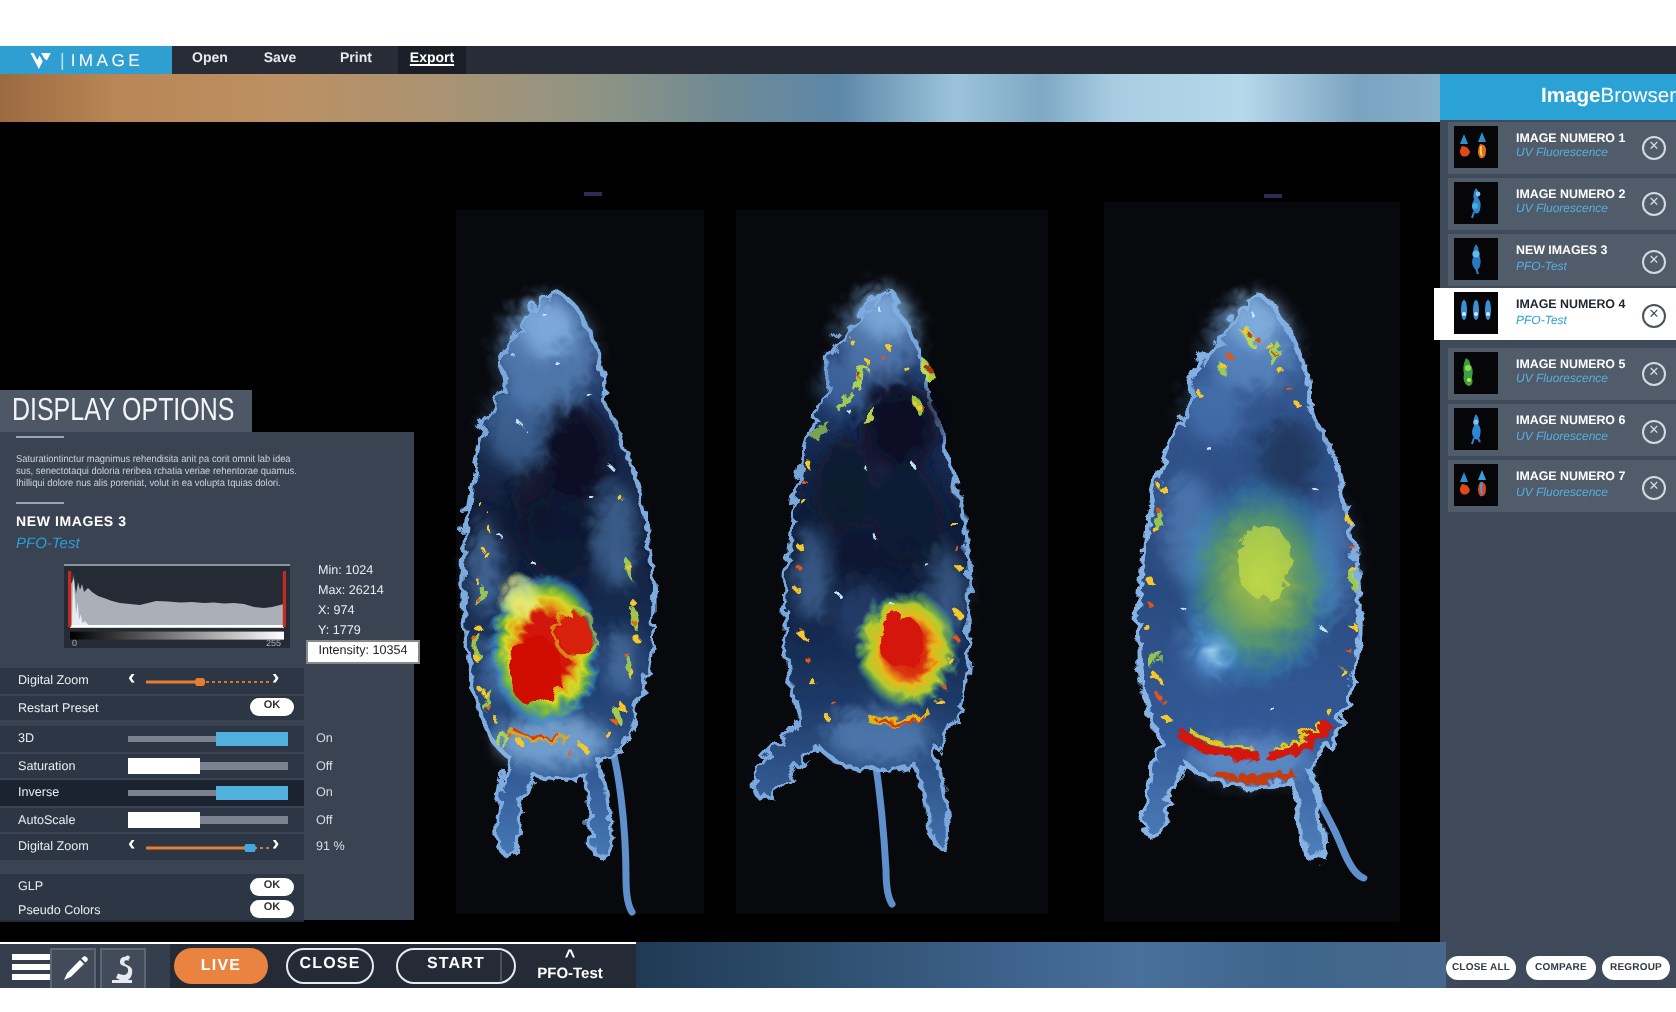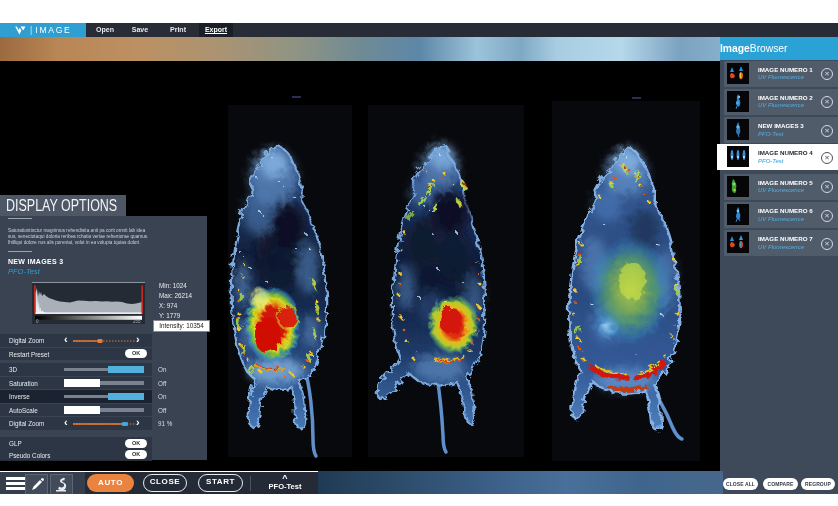--- a/index.html
+++ b/index.html
@@ -21,21 +21,21 @@
     background:linear-gradient(90deg,#9c6a40 0%,#b98655 8%,#bc9062 19%,#ab9372 30%,#8f9484 41%,#6f8a94 50%,#5d87a8 58%,#9cc3da 66%,#7fa8c4 72%,#a8cde2 77%,#b5d8ea 86%,#7ba2c0 94%,#87b0cc 100%);}
   #bgbottom{left:318px;top:471px;width:405px;height:23px;
     background:linear-gradient(90deg,#203a54 0%,#2c4c6a 20%,#3d618a 45%,#49709a 62%,#3f658c 80%,#47688c 100%);}
 
   
   #canvas{left:0;top:61px;width:723px;height:410px;background:#000;}
 
   
   #sidebar{left:720px;top:37px;width:118px;height:469px;background:#3e4959;}
   #ibheader{left:720px;top:37px;width:118px;height:23px;background:#2aa2d6;color:#fff;
-            text-align:left;line-height:23px;font-size:10.3px;}
+            text-align:right;line-height:23px;font-size:10.3px;}
   #ibheader b{font-weight:bold;}
   .item{position:absolute;left:724px;width:114px;height:26px;background:#515c6b;}
   .item .thumb{position:absolute;left:3px;top:2px;width:22px;height:21px;background:#060608;}
   .item .tt{position:absolute;left:34px;top:5px;font-size:6.2px;font-weight:bold;color:#fff;
             letter-spacing:0;white-space:nowrap;}
   .item .st{position:absolute;left:34px;top:13.5px;font-size:6px;font-style:italic;color:#56aede;white-space:nowrap;}
   .item .xc{position:absolute;right:5px;top:7px;width:10px;height:10px;border:1px solid #d5dae0;
             border-radius:50%;color:#d5dae0;font-size:6.5px;line-height:10px;text-align:center;margin-top:0.5px;}
   .item.sel{left:717px;width:121px;background:#fff;}
   .item.sel .tt{left:41px;color:#1c2430;}
@@ -73,21 +73,21 @@
   .okbtn{position:absolute;left:125px;top:1.5px;width:22px;height:9px;background:#fff;border-radius:4.5px;
          font-size:5.5px;font-weight:bold;color:#333;text-align:center;line-height:9px;}
   .chev{position:absolute;top:-1px;font-size:11px;font-weight:bold;color:#fff;}
 
   
   #toolbar{left:0;top:472px;width:318px;height:22px;background:#242b37;}
   .tbtn{position:absolute;top:474px;height:17.5px;border-radius:9px;font-weight:bold;color:#fff;
         text-align:center;font-size:8px;letter-spacing:0.6px;box-sizing:border-box;}
   #blive{left:87px;width:47px;background:#ea8340;line-height:17.5px;}
   #bauto{left:143px;width:44px;border:1.4px solid #e8eaee;line-height:14.5px;}
-  #bstart{left:198px;width:45px;border:1.4px solid #e8eaee;line-height:14.5px;}
+  #bstart{left:198px;width:60px;border:1.4px solid #e8eaee;line-height:14.5px;}
   #pfotest{left:260px;top:482px;width:50px;font-size:7.5px;font-weight:bold;color:#fff;text-align:center;}
   #pfocaret{left:260px;top:473px;width:50px;font-size:9px;font-weight:bold;color:#fff;text-align:center;}
 
   #whitebottom{left:0;top:494px;width:838px;height:12px;background:#fff;}
 </style>
 </head>
 <body>
 <div id="app">
 
   <div class="abs" style="left:0;top:0;width:838px;height:23px;background:#fff;"></div>
@@ -639,21 +639,21 @@
       <path d="M14.7 4.3 L16.7 6.3 L17.8 5.2 Q18.2 4.3 17.4 3.6 Q16.6 2.9 15.8 3.2 Z" fill="#fff"></path>
     </svg>
   </div>
   <div class="abs" style="left:50px;top:473.5px;width:21px;height:19px;background:#414b5a;border:1px solid #5c6674;">
     <svg width="21" height="20" viewBox="0 0 21 20">
       <path d="M12.5 3.5 Q9.5 3 9 5.5 Q8.6 7.5 11 8 Q13.5 8.6 13 10.8 Q12.5 13 9.5 12.3 L8 11.8 L7 14 L9 15 Q14 16.3 15 12 Q15.8 8.6 12.5 7.5 Q10.8 7 11.2 5.8 Q11.6 4.8 13.5 5.4 Z" fill="#e8eaee"></path>
       <path d="M5 16.5 L15 16.5 L15 15 L5 15 Z" fill="#e8eaee"></path>
       <circle cx="12.8" cy="3.8" r="1.1" fill="#e8eaee"></circle>
     </svg>
   </div>
-  <div class="tbtn" id="blive">AUTO</div>
+  <div class="tbtn" id="blive">LIVE</div>
   <div class="tbtn" id="bauto">CLOSE</div>
   <div class="tbtn" id="bstart">START</div>
   <div class="abs" style="left:250px;top:476px;width:1px;height:15px;background:#4a5262;"></div>
   <div class="abs" id="pfocaret">^</div>
   <div class="abs" id="pfotest">PFO-Test</div>
 
   <div class="abs" id="bgbottom"></div>
   <div class="abs" id="whitebottom"></div>
 </div>
 

